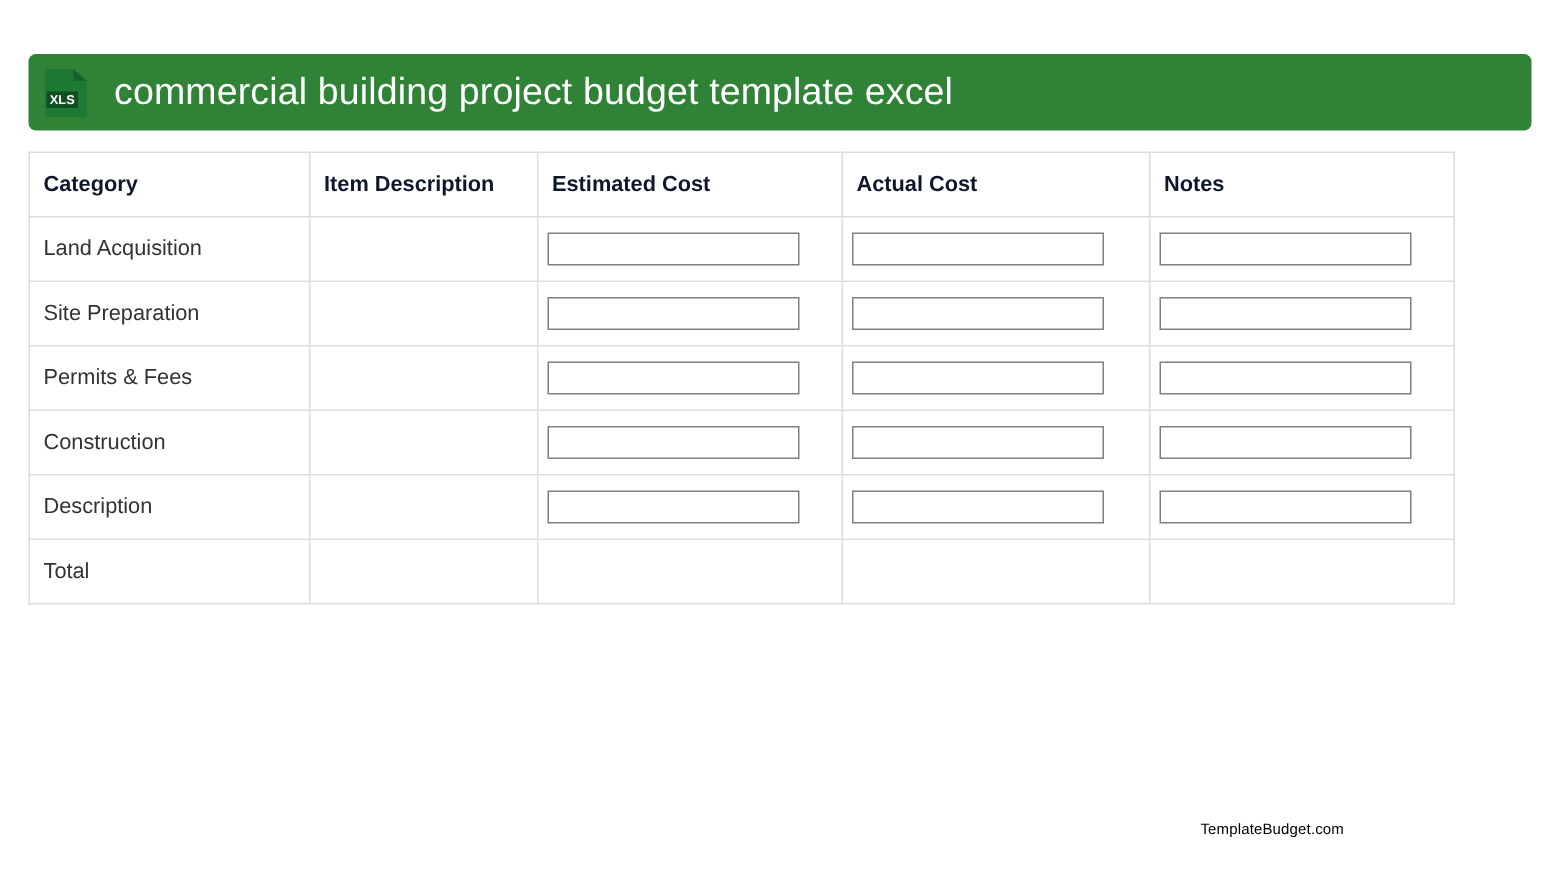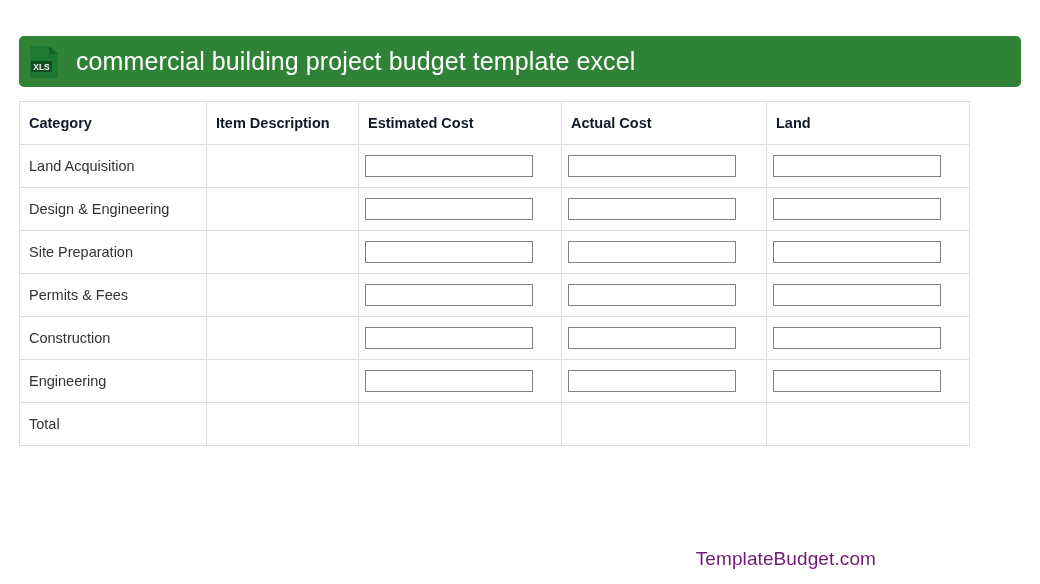--- a/index.html
+++ b/index.html
@@ -109,24 +109,24 @@
   td.input-cell {
     padding-left: 6px;
   }
   td.notes-cell .cell-input {
     width: 168px;
   }
 
   
   .footer {
     position: absolute;
-    right: 28px;
+    right: 8px;
     top: 548px;
-    font-size: 19px;
-    color: #701a75;
+    font-size: 10px;
+    color: #000000;
     letter-spacing: 0.1px;
   }
 </style>
 </head>
 <body>
 
 <div class="page">
 
   <div class="banner">
     <span class="xls-icon">
@@ -147,51 +147,38 @@
       <col class="col-estimated">
       <col class="col-actual">
       <col class="col-notes">
     </colgroup>
     <thead>
       <tr>
         <th>Category</th>
         <th>Item Description</th>
         <th>Estimated Cost</th>
         <th>Actual Cost</th>
-        <th>Land</th>
+        <th>Notes</th>
       </tr>
     </thead>
     <tbody>
       <tr>
         <td>Land Acquisition</td>
         <td></td>
         <td class="input-cell">
           <input class="cell-input" type="text" value="" style="">
         </td>
         <td class="input-cell">
           <input class="cell-input" type="text" value="" style="">
         </td>
         <td class="input-cell notes-cell">
           <input class="cell-input" type="text" value="" style="">
         </td>
       </tr>
       <tr>
-        <td>Design &amp; Engineering</td>
-        <td></td>
-        <td class="input-cell">
-          <input class="cell-input" type="text" value="" style="">
-        </td>
-        <td class="input-cell">
-          <input class="cell-input" type="text" value="" style="">
-        </td>
-        <td class="input-cell notes-cell">
-          <input class="cell-input" type="text" value="" style="">
-        </td>
-      </tr>
-      <tr>
         <td>Site Preparation</td>
         <td></td>
         <td class="input-cell">
           <input class="cell-input" type="text" value="" style="">
         </td>
         <td class="input-cell">
           <input class="cell-input" type="text" value="" style="">
         </td>
         <td class="input-cell notes-cell">
           <input class="cell-input" type="text" value="" style="">
@@ -217,21 +204,21 @@
           <input class="cell-input" type="text" value="" style="">
         </td>
         <td class="input-cell">
           <input class="cell-input" type="text" value="" style="">
         </td>
         <td class="input-cell notes-cell">
           <input class="cell-input" type="text" value="" style="">
         </td>
       </tr>
       <tr>
-        <td>Engineering</td>
+        <td>Description</td>
         <td></td>
         <td class="input-cell">
           <input class="cell-input" type="text" value="" style="">
         </td>
         <td class="input-cell">
           <input class="cell-input" type="text" value="" style="">
         </td>
         <td class="input-cell notes-cell">
           <input class="cell-input" type="text" value="" style="">
         </td>

